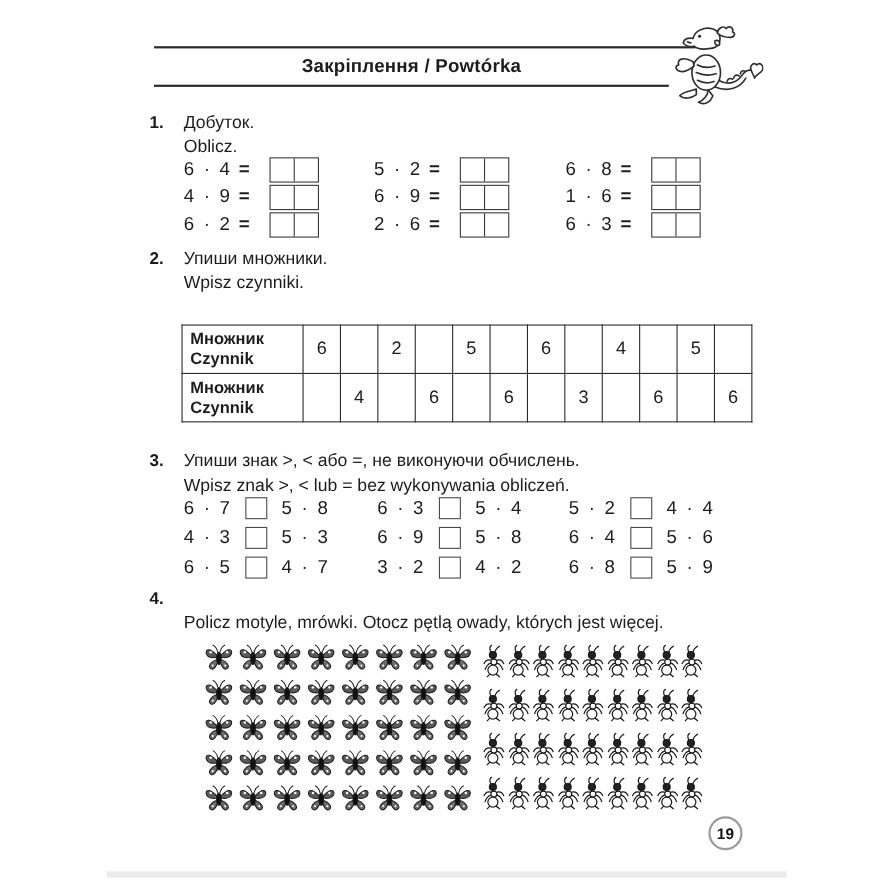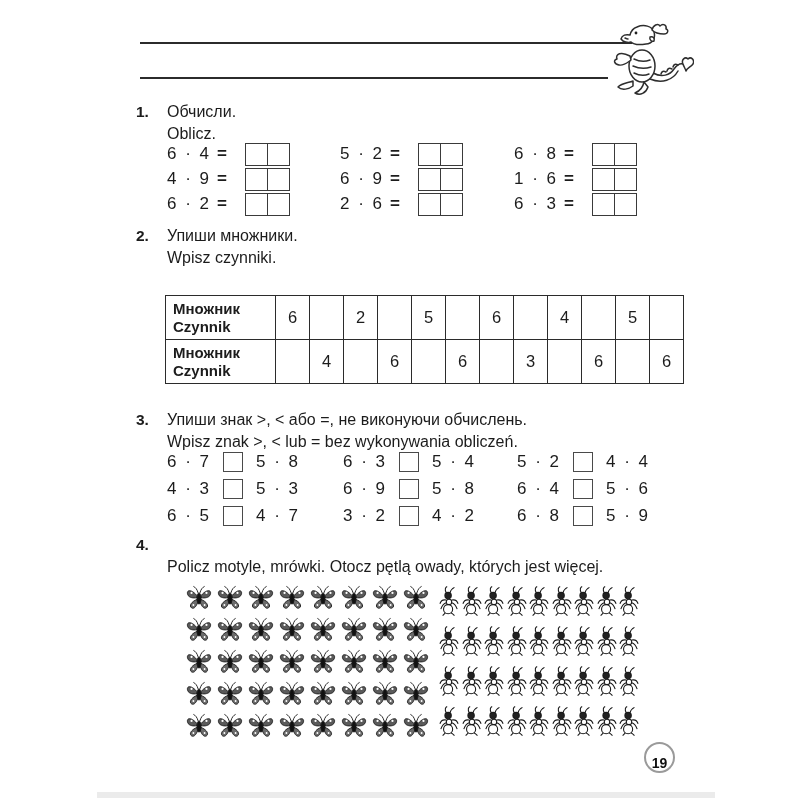--- a/index.html
+++ b/index.html
@@ -41,30 +41,31 @@
   .cmp-row .rexpr{display:inline-block;letter-spacing:2px;white-space:nowrap;}
 
   
   .insect-grid{position:absolute;display:grid;}
   .butterflies{left:183px;top:582px;grid-auto-rows:32px;}
   .ants{left:438px;top:581px;grid-auto-rows:40px;}
   .insect{display:flex;align-items:center;justify-content:center;}
 
   
   .page-num{position:absolute;left:644px;top:742px;width:27px;height:27px;border:2px solid #9a9a9a;
-            border-radius:50%;display:flex;align-items:flex-end;justify-content:center;
+            border-radius:50%;display:flex;align-items:center;justify-content:center;
             font-weight:700;font-size:14px;color:#111;background:#fff;}
   .bottom-bar{position:absolute;left:97px;top:792px;width:618px;height:6px;background:#ebebeb;}
 </style>
 </head>
 <body>
 
 <div class="page">
 
   <div class="rule rule-top"></div>
+  <div class="header-title">Закріплення / Powtórka</div>
   <div class="rule rule-bottom"></div>
 
   <div class="dragon">
     <svg viewBox="0 0 88 78" width="88" height="80">
       <g fill="#ffffff" stroke="#2e2e2e" stroke-width="1.5" stroke-linejoin="round" stroke-linecap="round">
 
         <path d="M47 50 C56 55 64 52 68 46 C71 42 74 40 77 41" fill="none"></path>
         <path d="M44 56 C56 61 67 57 72 48" fill="none"></path>
         <path d="M55 51 q1 -4 5 -2 M61 48 q1 -4 5 -2 M67 44 q1 -4 5 -2" fill="none"></path>
 
@@ -82,21 +83,21 @@
         <path d="M44 14 C47 13 49 15 48 18 C46 19 43 17 44 14 Z"></path>
 
         <path d="M46 7 C47 2 52 0 54 3 C57 0 61 2 60 6 C63 7 62 11 58 11 C53 11 49 10 46 7 Z"></path>
         <path d="M19 15 q2 1 3 1" fill="none"></path>
         <circle cx="30" cy="10" r="1.4" fill="#222" stroke="none"></circle>
       </g>
     </svg>
   </div>
 
   <div class="tasknum" style="top:103px">1.</div>
-  <div class="taskline" style="top:103px">Обчисли.</div>
+  <div class="taskline" style="top:103px">Добуток.</div>
   <div class="taskline" style="top:125px">Oblicz.</div>
   <div class="ex1-col" style="left:167px">
       <div class="eq-row">
         <span class="expr">6 · 4</span>
         <span class="eqsign">=</span>
         <span class="ansbox">
           <span class="cell"></span>
           <span class="cell"></span>
         </span>
       </div>

